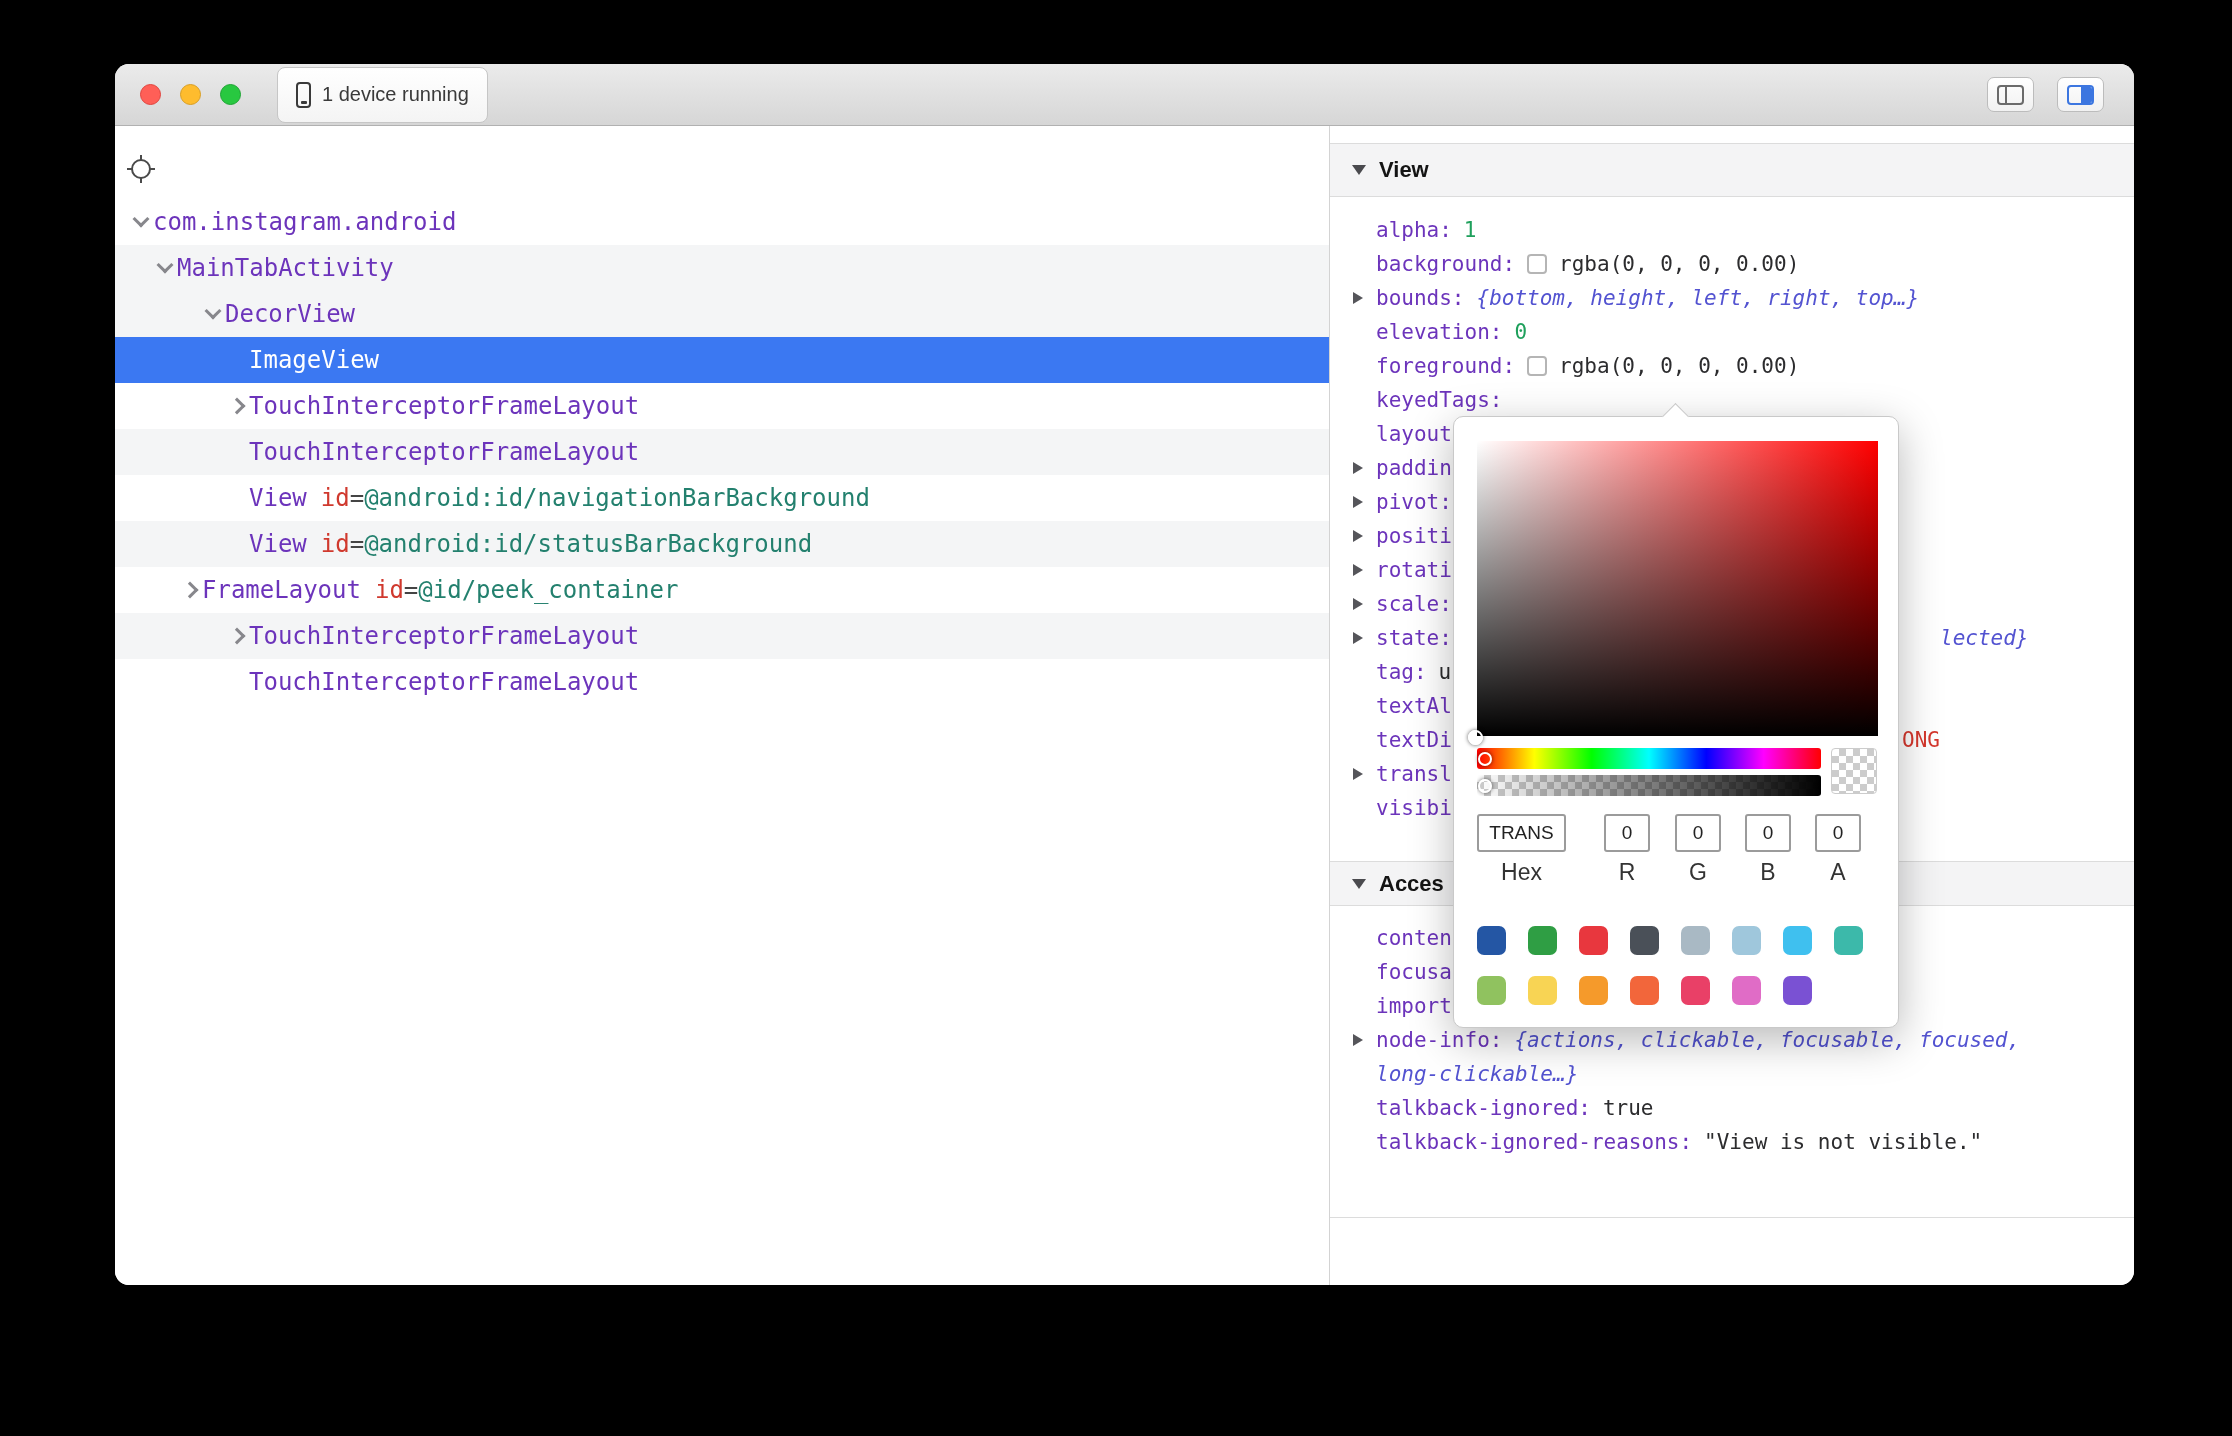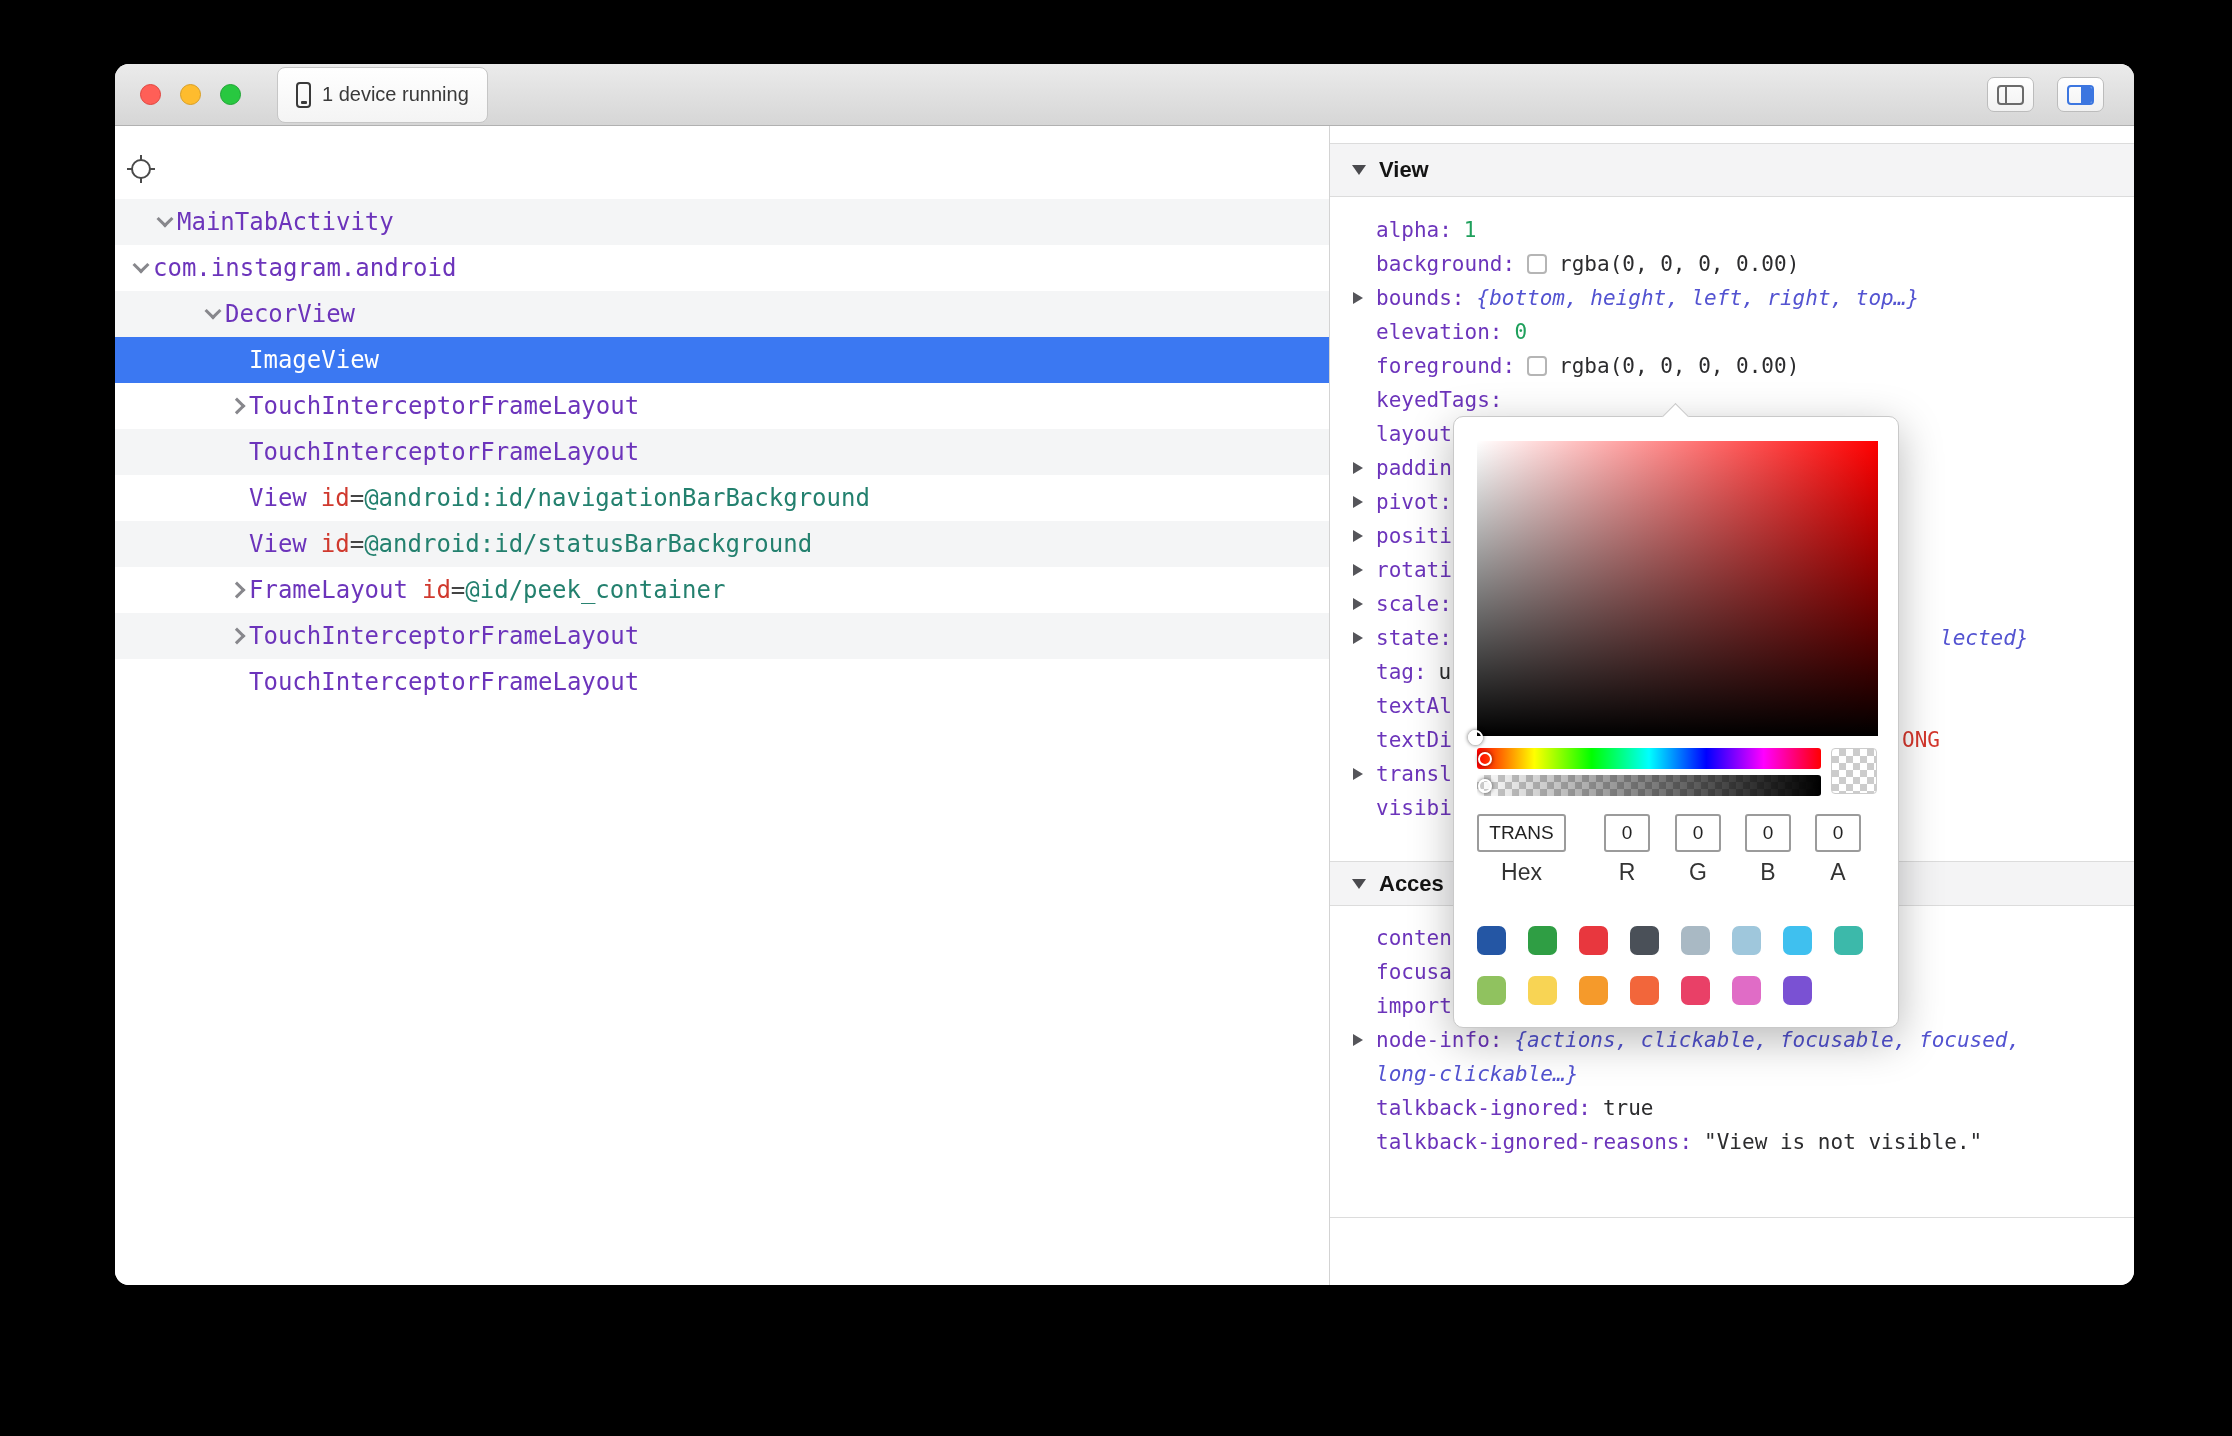--- a/index.html
+++ b/index.html
@@ -148,27 +148,27 @@
         <div class="tree-toolbar">
           <svg class="crosshair" width="30" height="30" viewBox="0 0 30 30">
             <circle cx="15" cy="15" r="9" fill="none" stroke="#4a4a4a" stroke-width="2"></circle>
             <line x1="15" y1="1" x2="15" y2="7" stroke="#4a4a4a" stroke-width="2"></line>
             <line x1="15" y1="23" x2="15" y2="29" stroke="#4a4a4a" stroke-width="2"></line>
             <line x1="1" y1="15" x2="7" y2="15" stroke="#4a4a4a" stroke-width="2"></line>
             <line x1="23" y1="15" x2="29" y2="15" stroke="#4a4a4a" stroke-width="2"></line>
           </svg>
         </div>
         <div class="tree">
+            <div class="tree-row" style="padding-left: 14px;">
+              <span class="chev open"></span>
+              <span class="tlabel">com.instagram.android</span>
+            </div>
             <div class="tree-row alt" style="padding-left: 38px;">
               <span class="chev open"></span>
               <span class="tlabel">MainTabActivity</span>
-            </div>
-            <div class="tree-row" style="padding-left: 14px;">
-              <span class="chev open"></span>
-              <span class="tlabel">com.instagram.android</span>
             </div>
             <div class="tree-row alt" style="padding-left: 86px;">
               <span class="chev open"></span>
               <span class="tlabel">DecorView</span>
             </div>
             <div class="tree-row selected" style="padding-left: 110px;">
               <span class="chev none"></span>
               <span class="tlabel">ImageView</span>
             </div>
             <div class="tree-row" style="padding-left: 110px;">
@@ -186,21 +186,21 @@
               <span class="teq">=</span>
               <span class="tval">@android:id/navigationBarBackground</span>
             </div>
             <div class="tree-row alt" style="padding-left: 110px;">
               <span class="chev none"></span>
               <span class="tlabel">View</span>
               <span class="tattr">id</span>
               <span class="teq">=</span>
               <span class="tval">@android:id/statusBarBackground</span>
             </div>
-            <div class="tree-row" style="padding-left: 110px;">
+            <div class="tree-row" style="padding-left: 63px;">
               <span class="chev"></span>
               <span class="tlabel">FrameLayout</span>
               <span class="tattr">id</span>
               <span class="teq">=</span>
               <span class="tval">@id/peek_container</span>
             </div>
             <div class="tree-row alt" style="padding-left: 110px;">
               <span class="chev"></span>
               <span class="tlabel">TouchInterceptorFrameLayout</span>
             </div>

